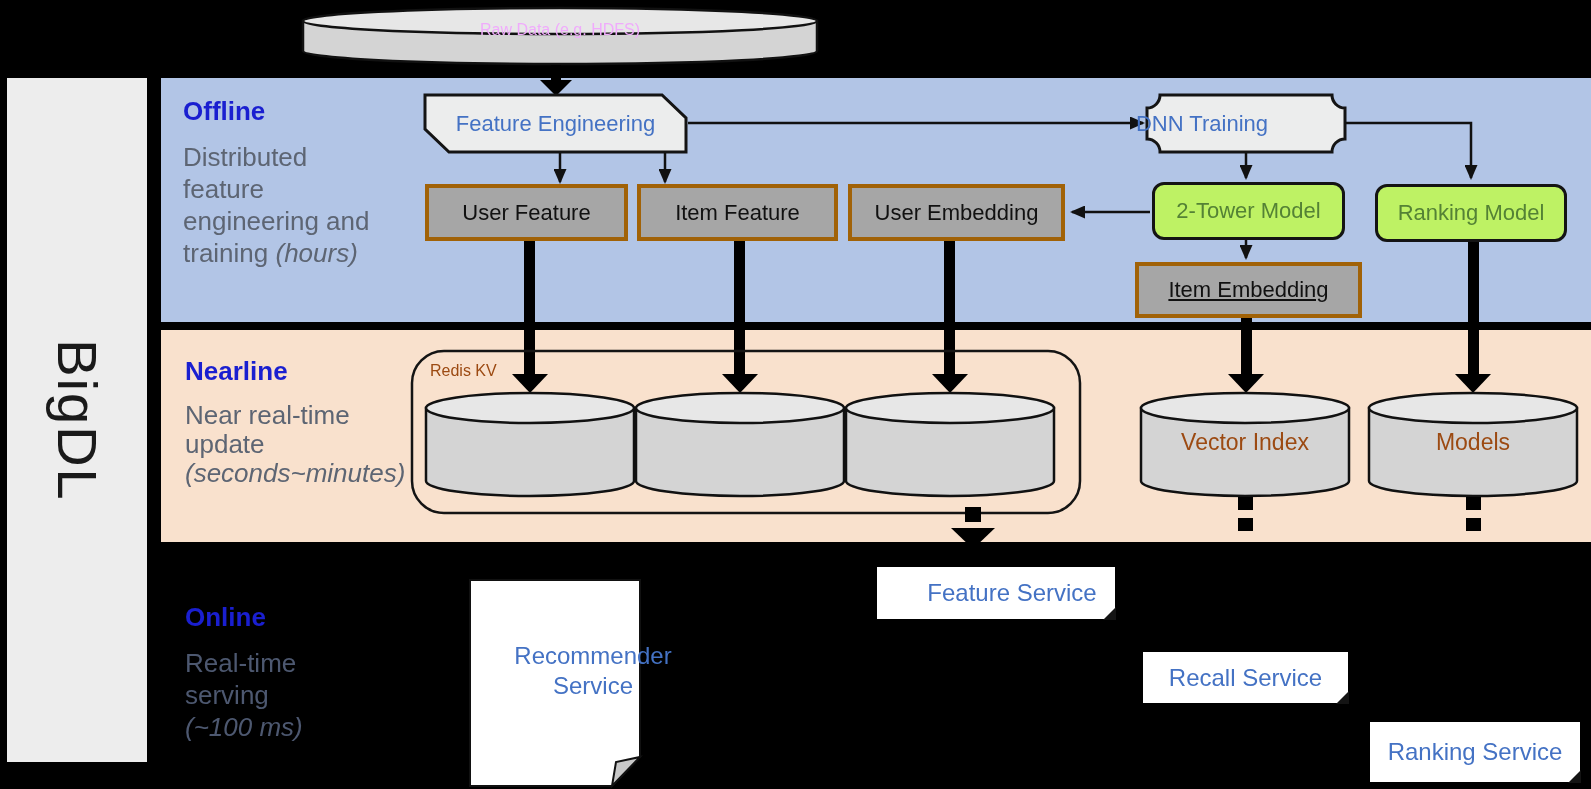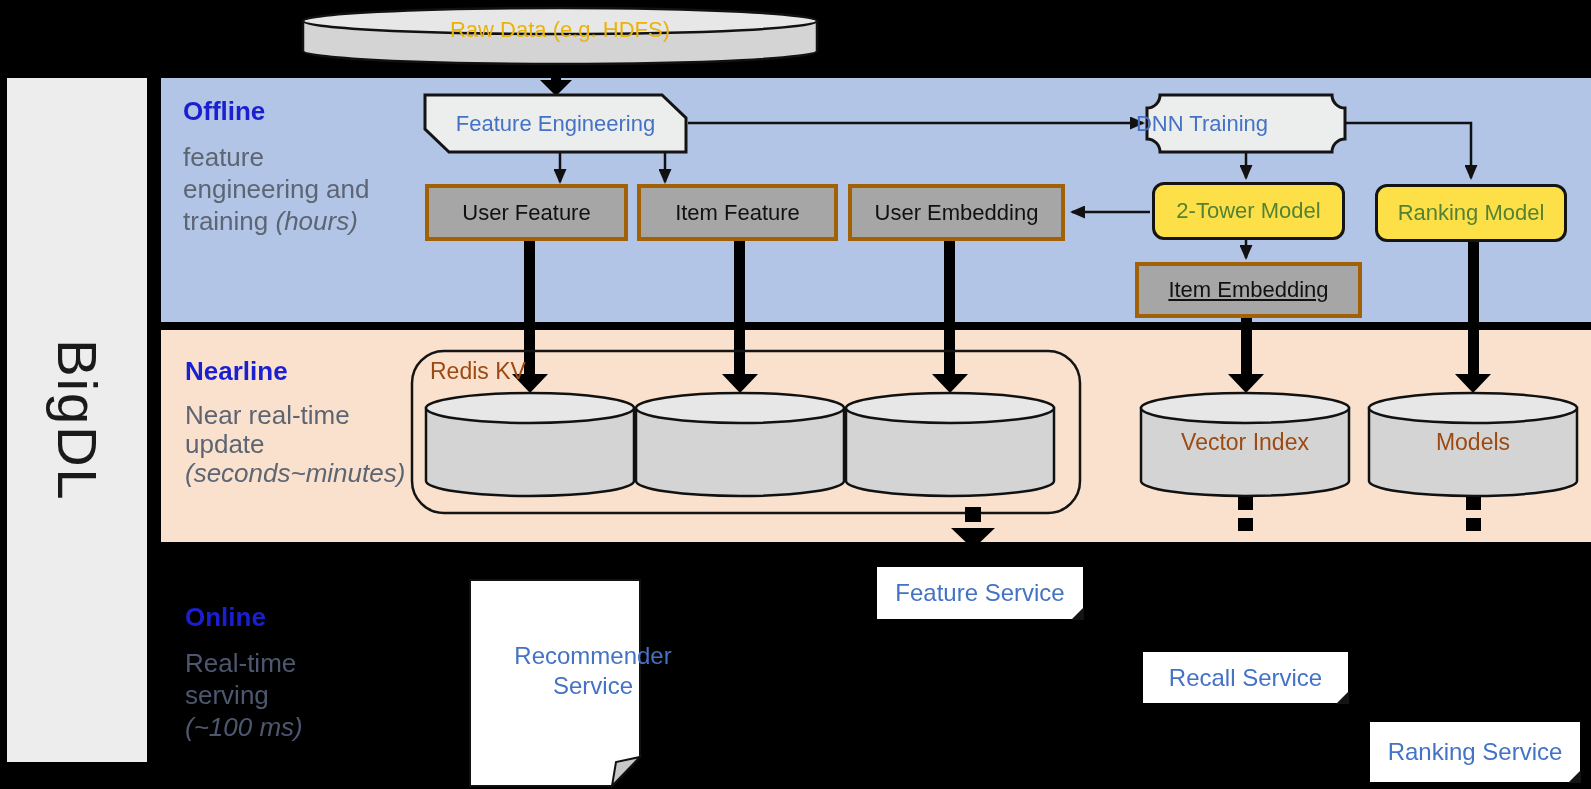--- a/index.html
+++ b/index.html
@@ -21,49 +21,50 @@
   .sec-title{font-size:26px;font-weight:600;color:#1a1fd0;margin-bottom:14px;}
   .sec-desc{font-size:26px;line-height:32px;}
   .sec-nearline .sec-desc{line-height:29px;}
   .sec-online .sec-desc{color:#4d5870;}
   .italic{font-style:italic;}
   
   .overlay{left:0;top:0;width:1591px;height:789px;z-index:2;}
   
   .node{z-index:3;display:flex;align-items:center;justify-content:center;text-align:center;font-size:22px;}
   .gray-node{background:#a6a6a6;border:4px solid #a16207;color:#111;box-sizing:border-box;}
-  .round-node{background:#fde047;border:3px solid #141414;border-radius:12px;color:#548235;box-sizing:border-box;}
+  .round-node{background:#bef264;border:3px solid #141414;border-radius:12px;color:#548235;box-sizing:border-box;}
   .svg-label{z-index:3;display:flex;align-items:center;justify-content:center;text-align:center;}
   .blue-text{color:#4472c4;}
   .brown-text{color:#9c4a12;}
   .service{background:#ffffff;color:#4472c4;font-size:24px;z-index:3;
     display:flex;align-items:center;justify-content:center;text-align:center;position:absolute;}
   .dogear{position:absolute;right:-1px;bottom:-1px;width:13px;height:13px;background:#141414;
     clip-path:polygon(100% 0,100% 100%,0 100%);}
   .recommender-label{font-size:24px;line-height:30px;font-weight:400;}
-  .redis-label{font-size:23px;justify-content:flex-start;text-align:left;}
+  .redis-label{font-size:16px;justify-content:flex-start;text-align:left;}
   .cyl-label{font-size:23px;}
-  .raw-label{font-size:22px;color:#eab308;}
+  .raw-label{font-size:16px;color:#f0abfc;}
   .fe-label,.dnn-label{font-size:22px;}
 </style>
 </head>
 <body>
 
 <div class="stage">
 
   <div class="abs side-panel">
     <div class="brand-text">BigDL</div>
   </div>
 
   <div class="abs band band-offline"></div>
   <div class="abs band band-nearline"></div>
 
   <div class="abs sec sec-offline" style="left:183px;top:96px;">
     <div class="sec-title">Offline</div>
     <div class="sec-desc">
+      <div>Distributed</div>
       <div>feature</div>
       <div>engineering and</div>
       <div><span>training </span><span class="italic">(hours)</span></div>
     </div>
   </div>
 
   <div class="abs sec sec-nearline" style="left:185px;top:356px;">
     <div class="sec-title">Nearline</div>
     <div class="sec-desc">
       <div>Near real-time</div>
@@ -177,21 +178,21 @@
   </div>
 
   <div class="abs node gray-node" style="left:425px;top:184px;width:203px;height:57px;">User Feature</div>
   <div class="abs node gray-node" style="left:637px;top:184px;width:201px;height:57px;">Item Feature</div>
   <div class="abs node gray-node" style="left:848px;top:184px;width:217px;height:57px;">User Embedding</div>
   <div class="abs node gray-node" style="left:1135px;top:262px;width:227px;height:56px;text-decoration:underline;">Item Embedding</div>
 
   <div class="abs node round-node" style="left:1152px;top:182px;width:193px;height:58px;">2-Tower Model</div>
   <div class="abs node round-node" style="left:1375px;top:184px;width:192px;height:58px;">Ranking Model</div>
 
-  <div class="service" style="left:877px;top:567px;width:206px;height:52px;">
+  <div class="service" style="left:877px;top:567px;width:206px;height:52px;padding-left:32px;">
     <span>Feature Service</span>
     <span class="dogear"></span>
   </div>
   <div class="service" style="left:1143px;top:652px;width:205px;height:51px;">
     <span>Recall Service</span>
     <span class="dogear"></span>
   </div>
   <div class="service" style="left:1370px;top:722px;width:210px;height:60px;">
     <span>Ranking Service</span>
     <span class="dogear"></span>

